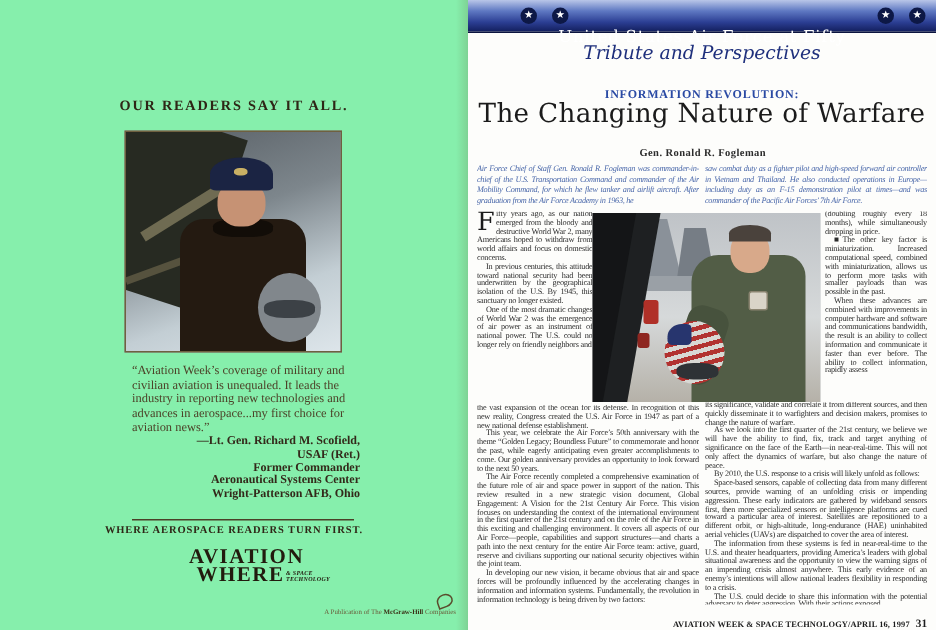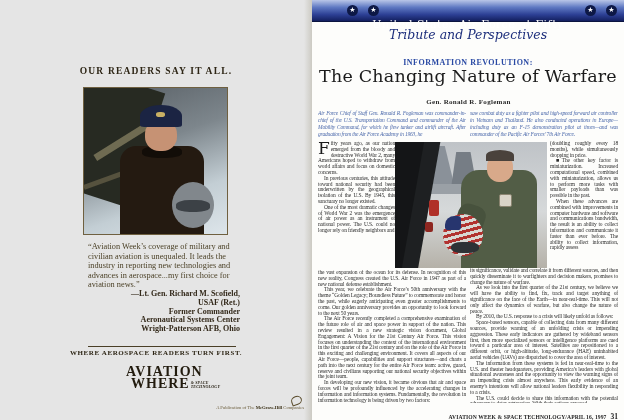--- a/index.html
+++ b/index.html
@@ -1,21 +1,21 @@
 <!DOCTYPE html>
 <html><head>
 <meta charset="utf-8">
 <style>
   html,body{margin:0;padding:0;background:#777;}
   #spread{position:relative;width:624px;height:420px;overflow:hidden;background:#fff;
           font-family:"Liberation Serif","DejaVu Serif",serif;}
   .abs{position:absolute;}
 
   
-  #left-page{left:0;top:0;width:312px;height:420px;background:#e5e5e5;}
+  #left-page{left:0;top:0;width:312px;height:420px;background:#86efac;}
   #left-page::after{content:"";position:absolute;right:0;top:0;width:8px;height:100%;
     background:linear-gradient(to right,rgba(0,0,0,0),rgba(90,80,40,.18));}
   .ad-headline{left:0;top:66px;width:312px;text-align:center;font-weight:bold;
     font-size:9.5px;letter-spacing:1.2px;color:#2e2616;}
   .ad-photo-frame{left:83px;top:87px;width:143px;height:146px;border:1px solid #6f6040;
     background:#8e979c;overflow:hidden;}
   .lp-sky{position:absolute;left:0;top:0;width:100%;height:100%;
     background:linear-gradient(160deg,#565d63 0%,#7d868c 40%,#c3ced4 72%,#dde5ea 100%);}
   .lp-aircraft{position:absolute;left:-30px;top:-12px;width:95px;height:120px;background:#272a22;
     transform:rotate(18deg);}

